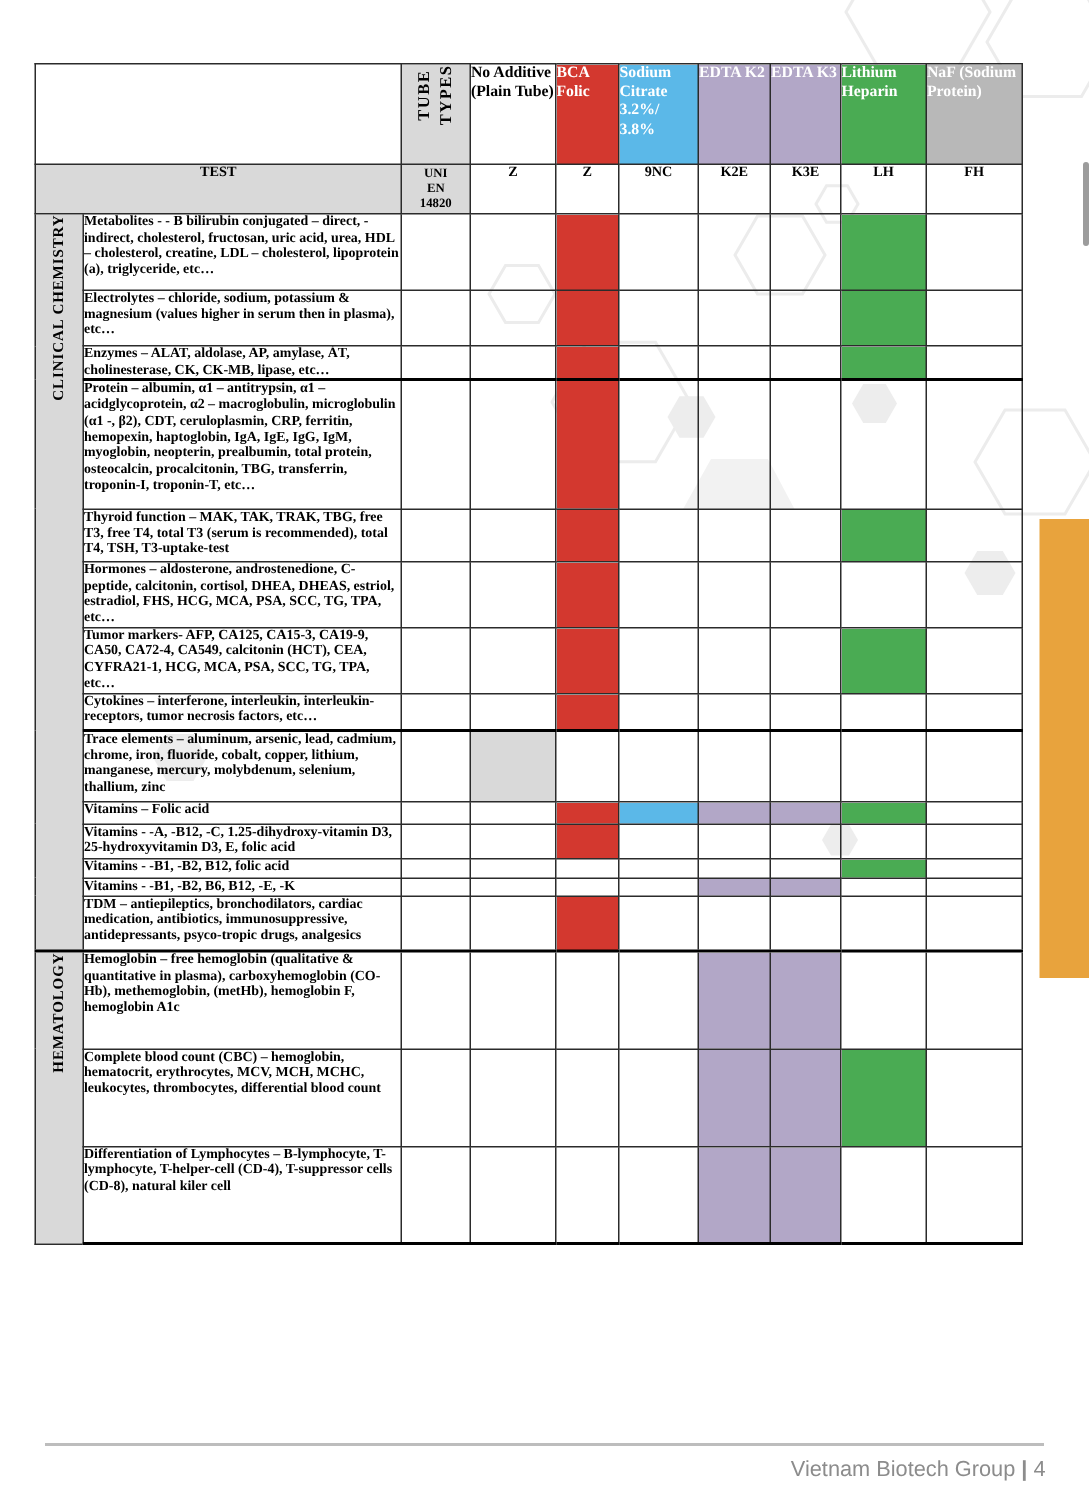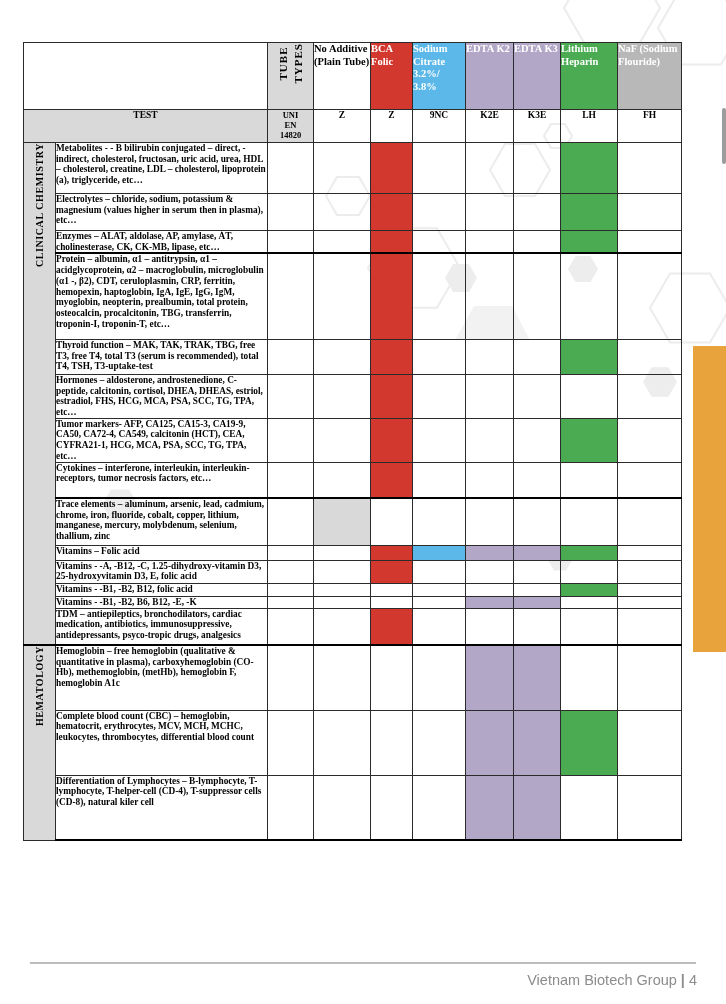--- a/index.html
+++ b/index.html
@@ -83,21 +83,21 @@
         <td class="tube-types" style="background: rgb(217, 217, 217);">
           <div class="vtext">TUBE
 TYPES</div>
         </td>
         <td class="tube-col" style="background: rgb(255, 255, 255); color: rgb(0, 0, 0);">No Additive (Plain Tube)</td>
         <td class="tube-col" style="background: rgb(211, 56, 47); color: rgb(255, 255, 255);">BCA Folic</td>
         <td class="tube-col" style="background: rgb(91, 184, 232); color: rgb(255, 255, 255);">Sodium Citrate 3.2%/ 3.8%</td>
         <td class="tube-col" style="background: rgb(178, 167, 199); color: rgb(255, 255, 255);">EDTA K2</td>
         <td class="tube-col" style="background: rgb(178, 167, 199); color: rgb(255, 255, 255);">EDTA K3</td>
         <td class="tube-col" style="background: rgb(74, 171, 83); color: rgb(255, 255, 255);">Lithium Heparin</td>
-        <td class="tube-col" style="background: rgb(184, 184, 184); color: rgb(255, 255, 255);">NaF (Sodium Flouride)</td>
+        <td class="tube-col" style="background: rgb(184, 184, 184); color: rgb(255, 255, 255);">NaF (Sodium Protein)</td>
       </tr>
       <tr style="height:33px">
         <td class="test-h" colspan="2" style="background: rgb(217, 217, 217);">TEST</td>
         <td class="uni-h" style="background: rgb(217, 217, 217);">UNI
 EN
 14820</td>
         <td class="code-cell">Z</td>
         <td class="code-cell">Z</td>
         <td class="code-cell">9NC</td>
         <td class="code-cell">K2E</td>
@@ -178,21 +178,21 @@
           <td class="test-cell">Tumor markers- AFP, CA125, CA15-3, CA19-9, CA50, CA72-4, CA549, calcitonin (HCT), CEA, CYFRA21-1, HCG, MCA, PSA, SCC, TG, TPA, etc…</td>
           <td></td>
           <td></td>
           <td style="background: rgb(211, 56, 47);"></td>
           <td></td>
           <td></td>
           <td></td>
           <td style="background: rgb(74, 171, 83);"></td>
           <td></td>
         </tr>
-        <tr style="height: 36px;">
+        <tr style="height: 25px;">
           <td class="test-cell">Cytokines – interferone, interleukin, interleukin-receptors, tumor necrosis factors, etc…</td>
           <td></td>
           <td></td>
           <td style="background: rgb(211, 56, 47);"></td>
           <td></td>
           <td></td>
           <td></td>
           <td></td>
           <td></td>
         </tr>

